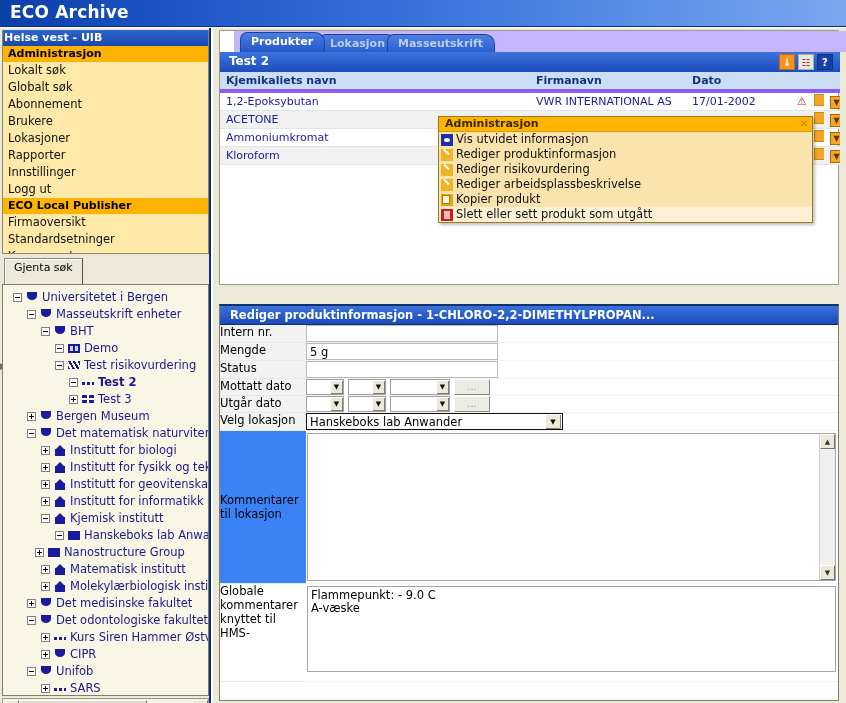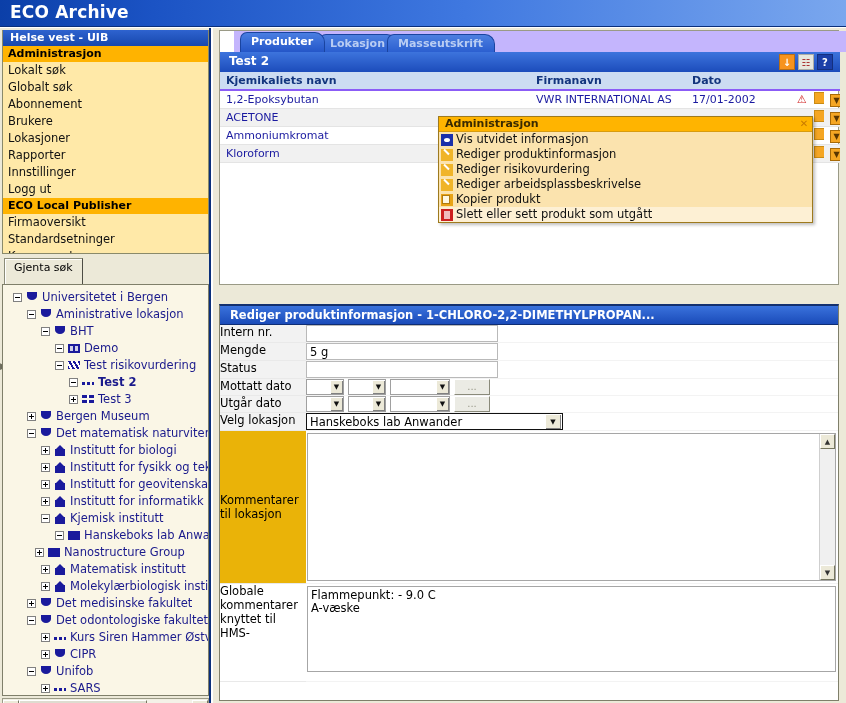--- a/index.html
+++ b/index.html
@@ -36,21 +36,21 @@
     position: absolute; left: 2px; top: 2px; width: 207px; height: 224px;
     background: #ffe9a8;
     border: 1px solid #8a8a6a;
     border-top: none;
     overflow: hidden;
   }
   .menu-head {
     height: 16px; line-height: 15px;
     background: linear-gradient(to bottom, #2e63cf 0%, #1747ad 100%);
     color: #fff; font-weight: bold; font-size: 11px;
-    padding-left: 7px;
+    padding-left: 1px;
   }
   .menu-section {
     background: #ffb300;
     font-weight: bold; font-size: 11px; color: #000;
     padding: 1px 0 1px 5px; line-height: 14px;
   }
   .menu-item {
     background: #ffe9a8;
     padding: 1px 0 1px 5px;
     line-height: 15px; font-size: 11.5px; color: #111;
@@ -232,21 +232,21 @@
   .tool-btn.excel { background: #e7e7de; color: #a33; }
   .tool-btn.help { background: #1b3fa8; color: #ffffff; }
 
   .ptable {
     position: absolute; left: 0; top: 41px; width: 618px;
     border-collapse: collapse; font-size: 11px; table-layout: fixed;
   }
   .ptable th {
     background: #ccdcf2; color: #12357d; font-weight: bold;
     text-align: left; padding: 2px 0 2px 6px; height: 15px;
-    border-bottom: 2px solid #8b5cf6;
+    border-bottom: 4px solid #8b5cf6;
   }
   .ptable td {
     padding: 1px 0 1px 6px; height: 15px;
     color: #1a1aa0; border-bottom: 1px solid #e4e4e4;
     white-space: nowrap; overflow: hidden;
   }
   .ptable tr.alt td { background: #f1f1f1; }
   .col-warn { width: 18px; text-align: center; }
   .col-sq { width: 16px; }
   .col-dd { width: 16px; }
@@ -325,21 +325,21 @@
     border-bottom: 1px solid #0e2d74;
   }
   .form-table { width: 100%; border-collapse: collapse; }
   .form-table td { vertical-align: top; padding: 0; }
   .lbl-cell {
     width: 86px; background: #f2f2f2;
     font-size: 11.5px; color: #000; padding: 3px 4px 3px 7px;
     border-bottom: 1px solid #e9e9e9;
     vertical-align: middle;
   }
-  .lbl-cell.tall { vertical-align: middle; background: #eab308; }
+  .lbl-cell.tall { vertical-align: middle; background: #3b82f6; }
   .lbl-cell.plain { background: #ffffff; }
   .fld-cell { padding: 2px 4px 2px 1px; border-bottom: 1px solid #f3f3f3; }
   .tinput {
     width: 192px; height: 17px;
     border: 1px solid #b9b9b9;
     background: #ffffff; font-size: 11.5px;
     padding: 0 3px; color: #000;
     font-family: "DejaVu Sans", "Liberation Sans", sans-serif;
   }
   .dategrp { display: flex; gap: 4px; align-items: center; }
@@ -437,21 +437,21 @@
 
     <div class="repeat-btn-wrap">
       <div class="repeat-btn">Gjenta søk</div>
     </div>
 
     <div class="left-edge-arrow">▶</div>
 
     <div class="tree-box">
       <div class="tree-inner" id="tree-inner">
           <div class="tnode" style="padding-left: 10px;"><span class="pm"></span><span class="ico shield"></span><span class="lbl">Universitetet i Bergen</span></div>
-          <div class="tnode" style="padding-left: 24px;"><span class="pm"></span><span class="ico shield"></span><span class="lbl">Aministrative lokasjon</span></div>
+          <div class="tnode" style="padding-left: 24px;"><span class="pm"></span><span class="ico shield"></span><span class="lbl">Masseutskrift enheter</span></div>
           <div class="tnode" style="padding-left: 38px;"><span class="pm"></span><span class="ico shield"></span><span class="lbl">BHT</span></div>
           <div class="tnode" style="padding-left: 52px;"><span class="pm"></span><span class="ico panes"></span><span class="lbl">Demo</span></div>
           <div class="tnode" style="padding-left: 52px;"><span class="pm"></span><span class="ico hatch"></span><span class="lbl">Test risikovurdering</span></div>
           <div class="tnode bold" style="padding-left: 66px;"><span class="pm"></span><span class="ico dots"></span><span class="lbl">Test 2</span></div>
           <div class="tnode" style="padding-left: 66px;"><span class="pm plus"></span><span class="ico bars"></span><span class="lbl">Test 3</span></div>
           <div class="tnode" style="padding-left: 24px;"><span class="pm plus"></span><span class="ico shield"></span><span class="lbl">Bergen Museum</span></div>
           <div class="tnode" style="padding-left: 24px;"><span class="pm"></span><span class="ico shield"></span><span class="lbl">Det matematisk naturviten</span></div>
           <div class="tnode" style="padding-left: 38px;"><span class="pm plus"></span><span class="ico house"></span><span class="lbl">Institutt for biologi</span></div>
           <div class="tnode" style="padding-left: 38px;"><span class="pm plus"></span><span class="ico house"></span><span class="lbl">Institutt for fysikk og tek</span></div>
           <div class="tnode" style="padding-left: 38px;"><span class="pm plus"></span><span class="ico house"></span><span class="lbl">Institutt for geovitenskap</span></div>

